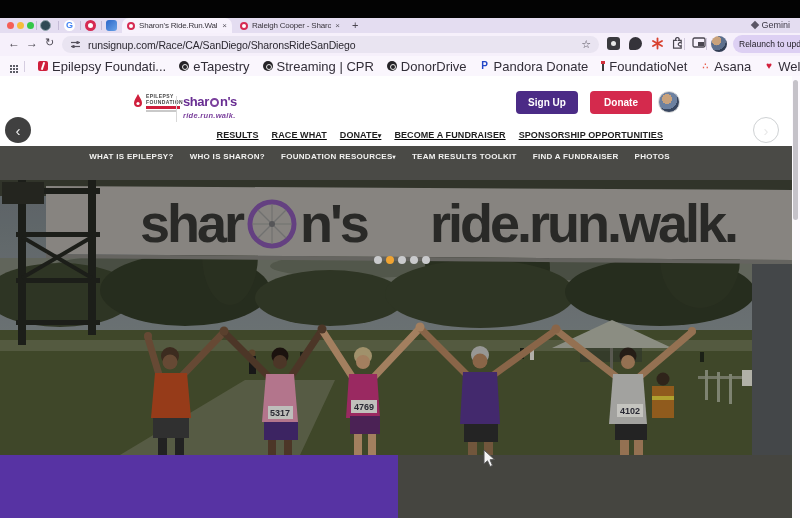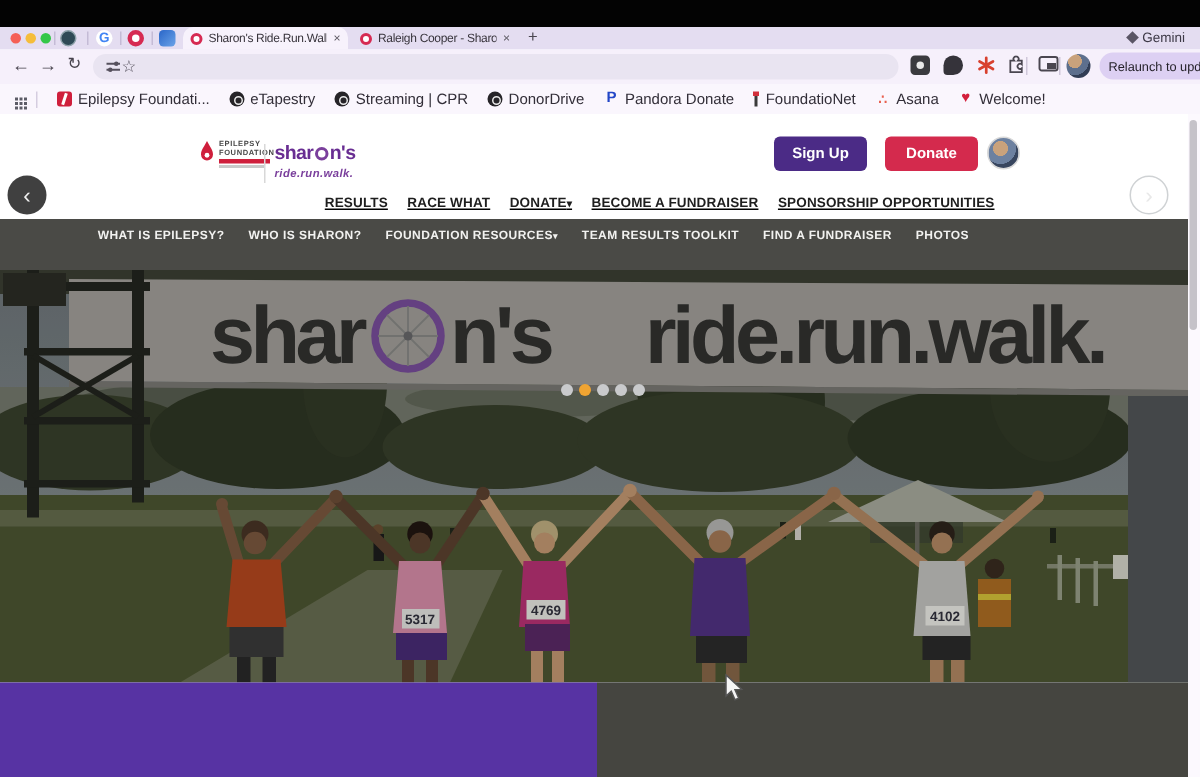--- a/index.html
+++ b/index.html
@@ -52,21 +52,21 @@
     background:radial-gradient(circle at 35% 30%, #c9a27c 0 30%, #5d6f8d 31% 60%, #313d55 61%); }
   .relaunch { left:733px; top:35px; height:18px; border-radius:9px; background:#ddd0f3; display:flex; align-items:center; gap:4px; padding:0 6px; }
   .relaunch .rl { font-size:8.5px; color:#242129; white-space:nowrap; }
 
   
   .bmbar { left:0; top:56px; width:800px; height:20px; background:#faf6fd; display:flex; align-items:center; }
   .appsgrid { margin-left:10px; width:2px; height:2px; background:#5c5c66; flex:0 0 auto;
     box-shadow:3px 0 0 #5c5c66,6px 0 0 #5c5c66,0 3px 0 #5c5c66,3px 3px 0 #5c5c66,6px 3px 0 #5c5c66,0 6px 0 #5c5c66,3px 6px 0 #5c5c66,6px 6px 0 #5c5c66; }
   .bmdiv { margin-left:12px; width:1px; height:11px; background:#d5cde0; flex:0 0 auto; }
   .bm { display:flex; align-items:center; gap:4px; margin-left:13px; flex:0 0 auto; }
-  .bml { font-size:10px; color:#322e38; white-space:nowrap; }
+  .bml { font-size:13px; color:#322e38; white-space:nowrap; }
   .bmi { width:10px; height:10px; flex:0 0 auto; position:relative; }
   .bmi-ef { background:#cf1f3c; border-radius:2px; }
   .bmi-ef::after { content:""; position:absolute; left:4px; top:1px; width:2px; height:8px; background:#fff; transform:rotate(18deg); }
   .bmi-dark { background:#262428; border-radius:50%; }
   .bmi-dark::after { content:""; position:absolute; left:3px; top:3px; width:4px; height:4px; border-radius:50%; border:1px solid #e9e9e9; }
   .bmi-p { color:#2246c7; font-weight:bold; font-size:10px; line-height:10px; text-align:center; }
   .bmi-fn { width:4px; }
   .bmi-fn::before { content:""; position:absolute; left:1px; top:2px; width:2px; height:8px; background:#3a3a3a; }
   .bmi-fn::after { content:""; position:absolute; left:0px; top:0px; width:4px; height:3px; background:#d2303c; }
   .bmi-asana { color:#e8604e; font-weight:bold; font-size:9px; line-height:10px; text-align:center; }
@@ -88,21 +88,21 @@
   .btn-signup { left:516px; width:62px; background:#4b2b86; }
   .btn-donate { left:590px; width:62px; background:#d42a4d; }
   .avatar22 { left:658px; top:91px; width:22px; height:22px; border-radius:50%;
     background:radial-gradient(circle at 40% 35%, #c9a27c 0 28%, #6d81a0 29% 58%, #38465f 59%); border:1px solid #d9d9d9; }
   .mainnav { right:137px; top:130px; display:flex; gap:13px; align-items:center;text-decoration:underline; }
   .mn { font-size:9px; font-weight:bold; color:#1e1e1e; letter-spacing:0.1px; white-space:nowrap; }
   .chev { font-size:7px; color:#1e1e1e; }
 
   
   .subnav { left:0; top:146px; width:792px; height:34px; background:#4a4a46; }
-  .snrow { position:absolute; right:146px; display:flex; gap:16px; }
+  .snrow { position:absolute; right:122px; display:flex; gap:16px; }
   .snrow1 { top:6px; } .snrow2 { top:20px; }
   .sn { font-size:8px; font-weight:bold; color:#f2f2f0; letter-spacing:0.3px; white-space:nowrap; }
   .snchev { font-size:6px; color:#f2f2f0; }
 
   
   .hero { left:0; top:180px; width:792px; height:275px; overflow:hidden; background:#6e767a; }
   .car-arrow { width:26px; height:26px; border-radius:50%; display:flex; align-items:center; justify-content:center; font-size:15px; color:#f0f0f0; }
   .car-prev { left:5px; top:117px; background:rgba(22,22,22,0.82); }
   .car-next { left:753px; top:117px; border:1.5px solid #cfd2d4; color:#e8e8e8; }
   .dots { left:374px; top:256px; display:flex; gap:4px; }
@@ -160,20 +160,21 @@
   <span class="abs navbtn nav-back">←</span>
   <span class="abs navbtn nav-fwd">→</span>
   <span class="abs navbtn nav-reload">↻</span>
   <div class="abs urlpill">
     <svg class="tune" width="11" height="11" viewBox="0 0 11 11">
       <line x1="1" y1="3.5" x2="10" y2="3.5" stroke="#55505c" stroke-width="1.2"></line>
       <line x1="1" y1="7.5" x2="10" y2="7.5" stroke="#55505c" stroke-width="1.2"></line>
       <circle cx="7.5" cy="3.5" r="1.5" fill="#55505c"></circle>
       <circle cx="3.5" cy="7.5" r="1.5" fill="#55505c"></circle>
     </svg>
+    <span class="urltext">runsignup.com/Race/CA/SanDiego/SharonsRideSanDiego</span>
     <span class="starbtn">☆</span>
   </div>
   <span class="abs extico ext1"></span>
   <span class="abs extico ext2"></span>
   <svg class="abs extico ext3" width="13" height="13" viewBox="0 0 13 13">
     <g stroke="#d8402e" stroke-width="1.8" stroke-linecap="round">
       <line x1="6.5" y1="1.5" x2="6.5" y2="11.5"></line>
         <line x1="2" y1="4" x2="11" y2="9"></line>
         <line x1="11" y1="4" x2="2" y2="9"></line>
     </g>

